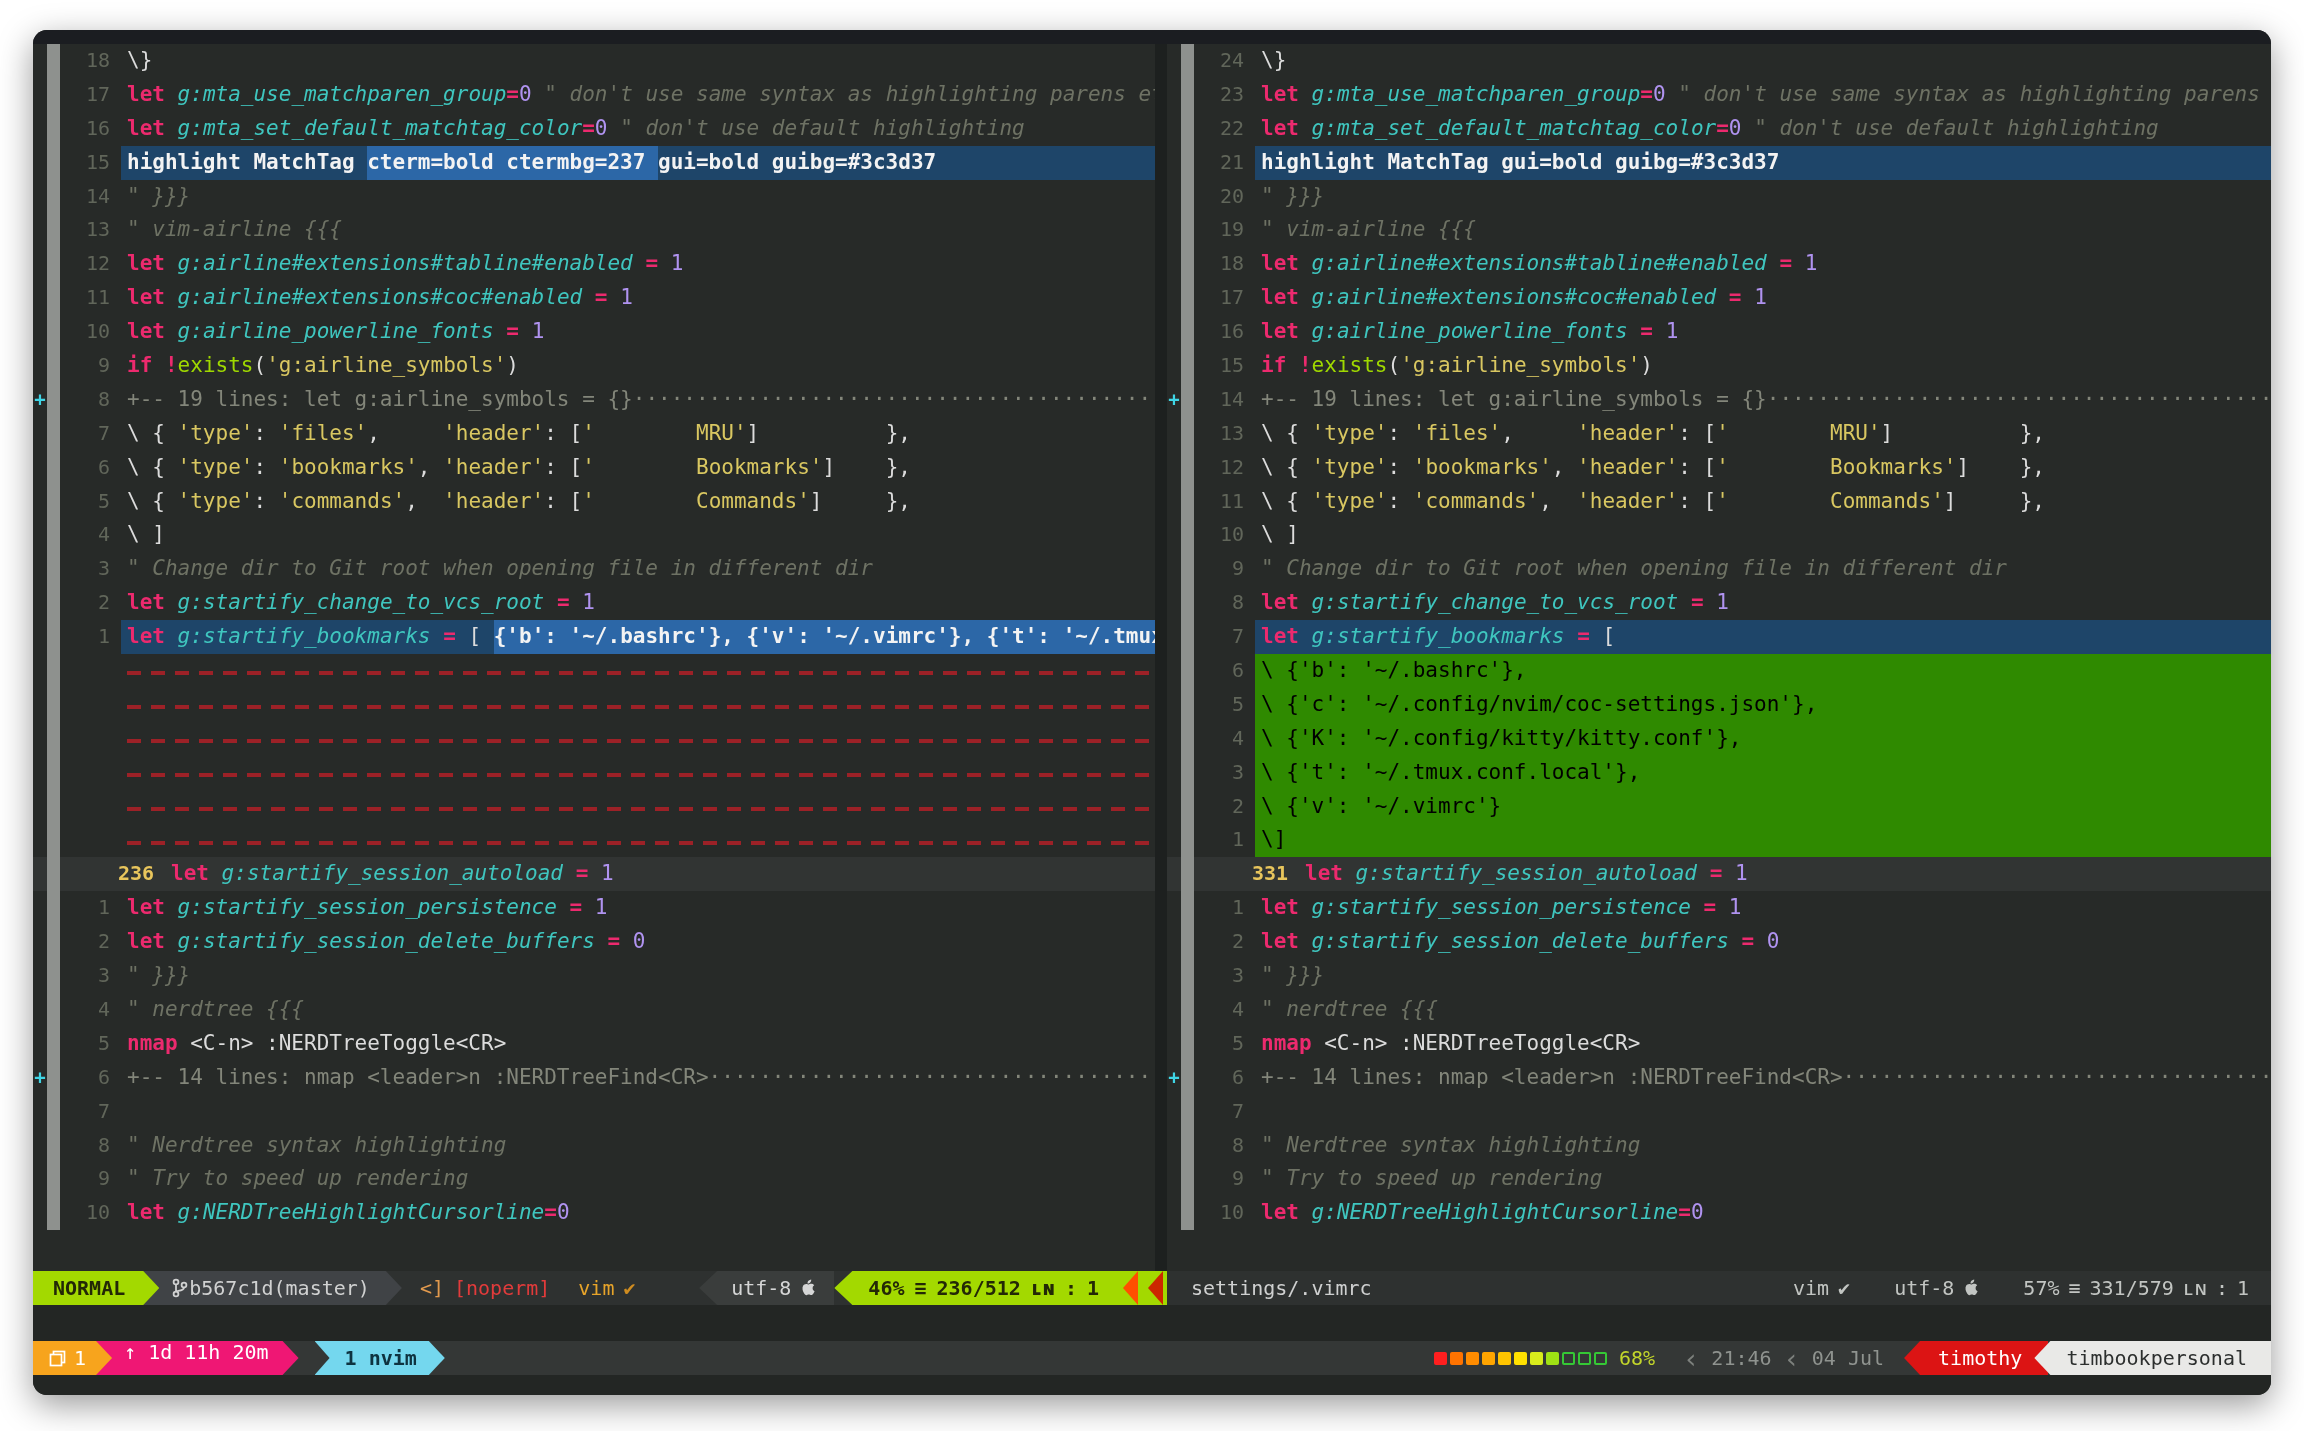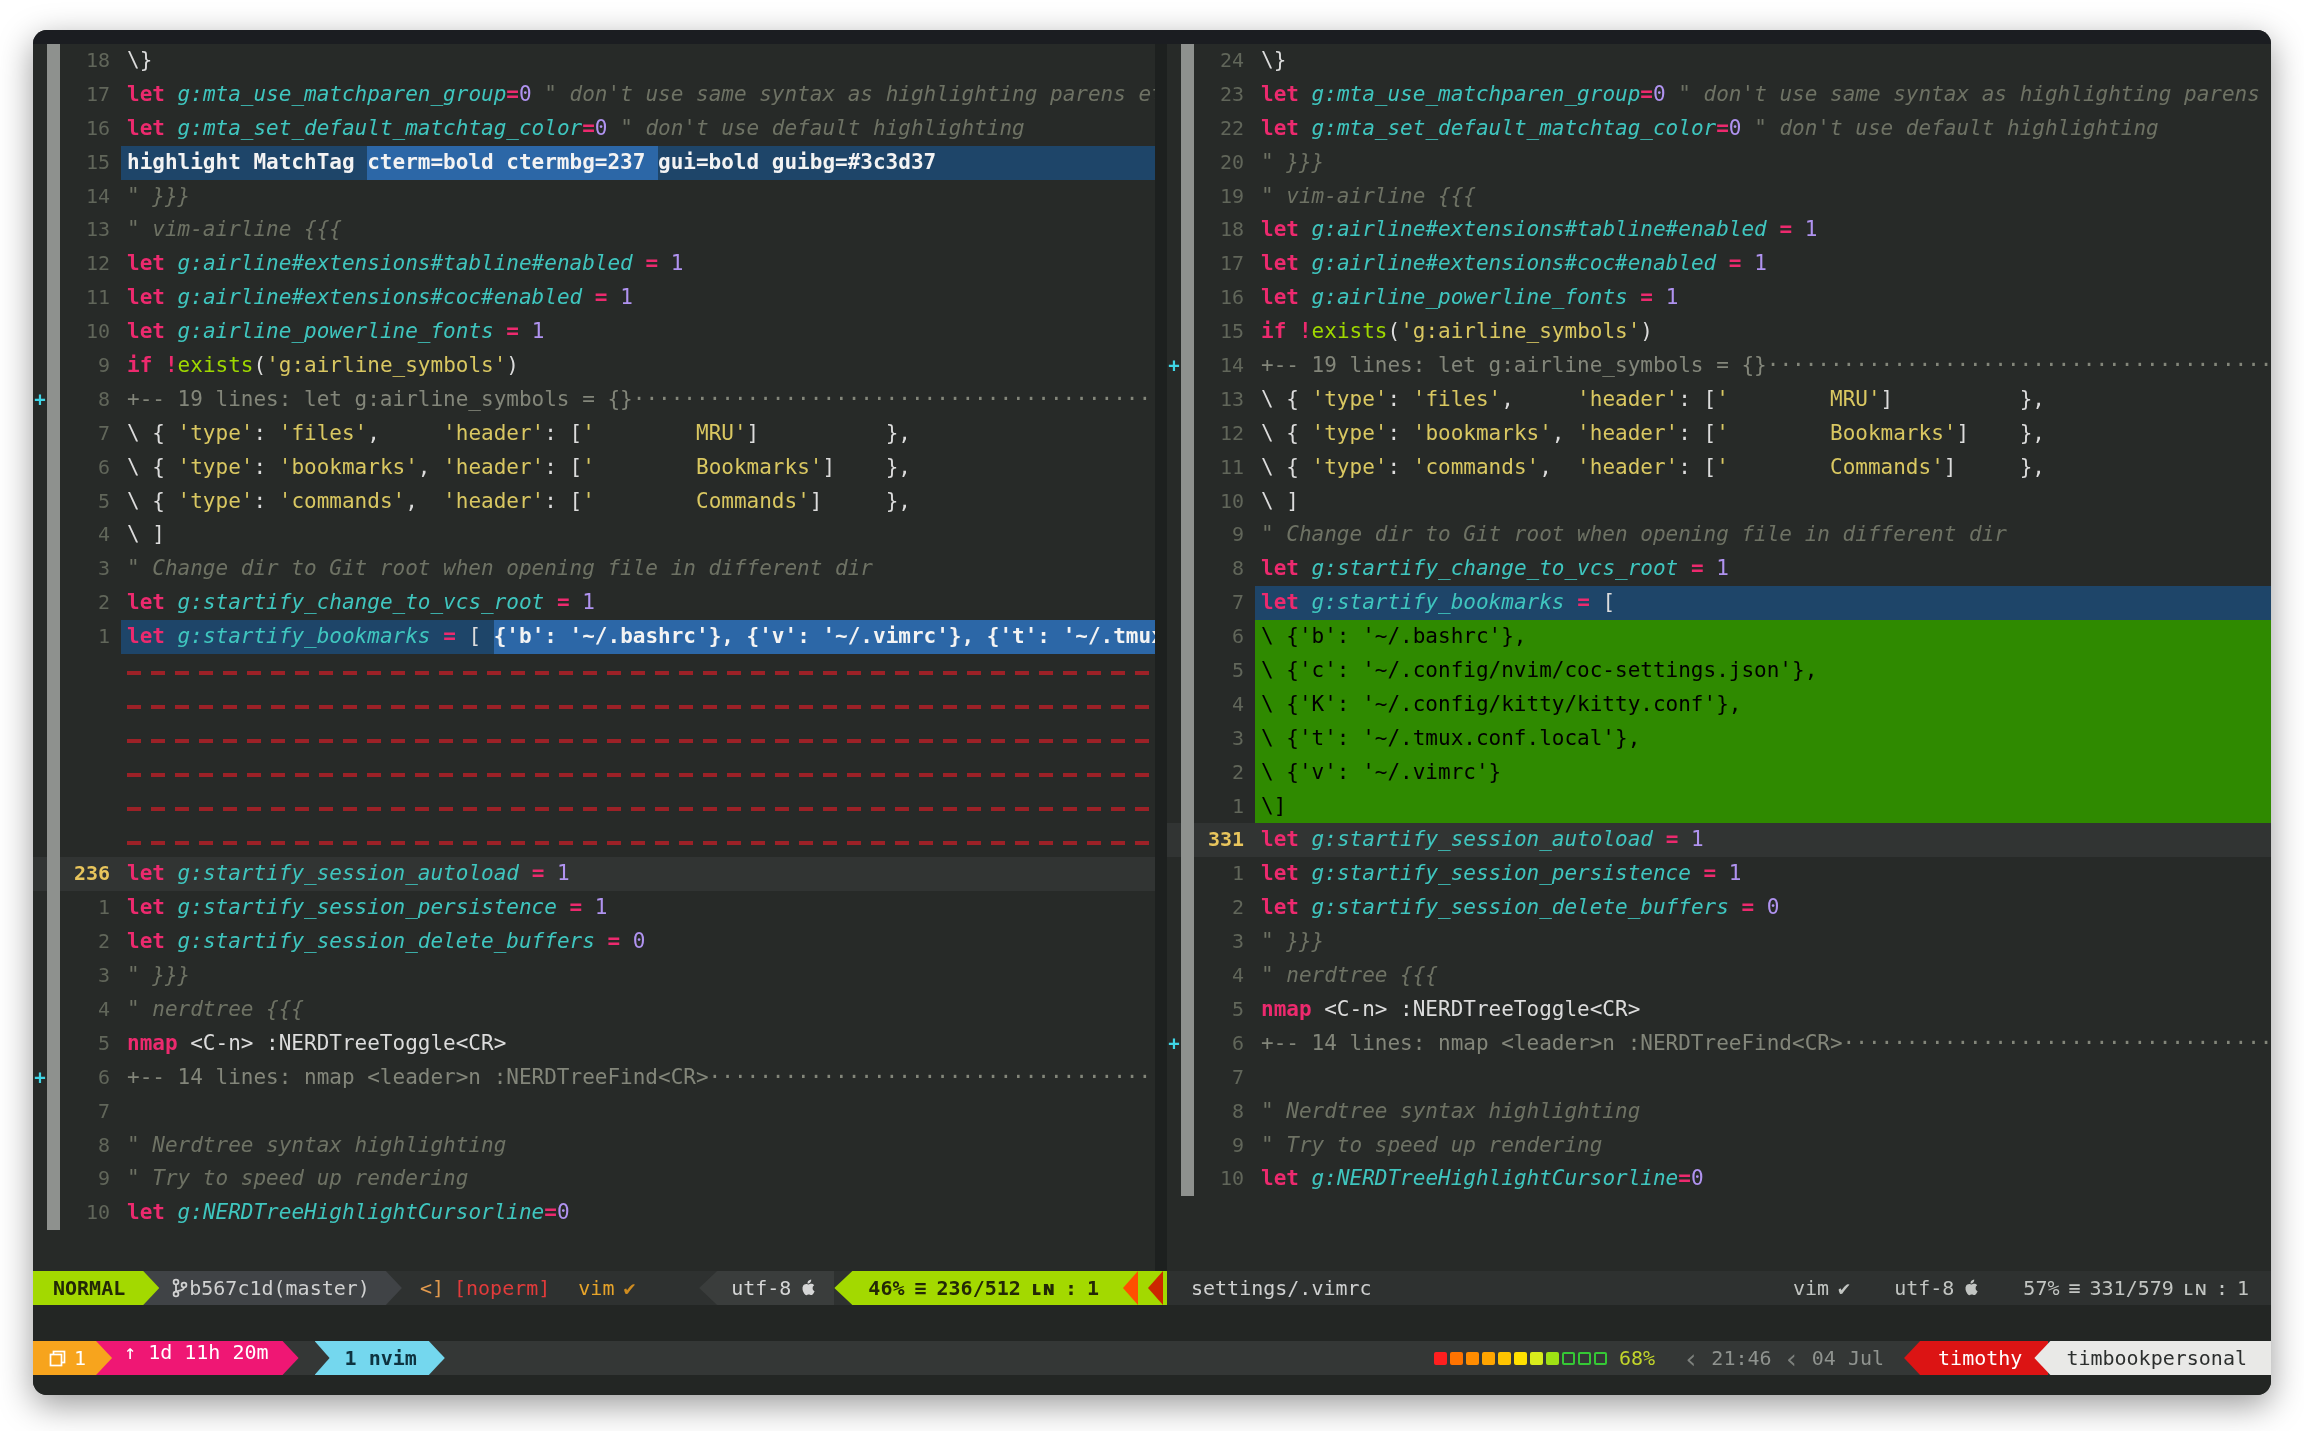--- a/index.html
+++ b/index.html
@@ -18,21 +18,21 @@
   .editor{flex:1;display:flex;min-height:0;}
   .pane{overflow:hidden;}
   .pane.left{width:1122px;flex:none;}
   .divider{width:12px;background:#1d201f;flex:none;}
   .pane.right{flex:1;}
   .row{display:flex;height:33.9px;line-height:33.9px;font-size:21px;}
   .row.cur{background:#313433;}
   .foldmark{width:14px;flex:none;color:#3fd5e5;font-weight:bold;text-align:center;font-size:19px;}
   .strip{width:13px;flex:none;background:#8e918e;}
   .lnum{width:50px;flex:none;text-align:right;padding-right:11px;color:#61665a;font-size:20px;}
-  .lnum.curn{color:#e8c55c;font-weight:bold;}
+  .lnum.curn{color:#e8c55c;font-weight:bold;margin-left:44px;}
   .code{flex:1;display:flex;overflow:hidden;padding-left:6px;min-width:0;}
   .code>span{white-space:pre;}
   .fg{color:#dcdcdc}
   .kw{color:#ec2a6e;font-weight:bold}
   .id{color:#3fc6bf;font-style:italic}
   .num{color:#b093f0}
   .str{color:#d9c761}
   .com{color:#6e7264;font-style:italic}
   .fn{color:#9fd800}
   .fold{color:#83867a}
@@ -492,20 +492,28 @@
             <span class="id">g:mta_set_default_matchtag_color</span>
             <span class="kw">=</span>
             <span class="num">0</span>
             <span class="fg"> </span>
             <span class="com">" don't use default highlighting</span>
           </span>
         </div>
         <div class="row">
           <span class="foldmark"></span>
           <span class="strip"></span>
+          <span class="lnum">21</span>
+          <span class="code bg-change">
+            <span class="chw">highlight MatchTag gui=bold guibg=#3c3d37</span>
+          </span>
+        </div>
+        <div class="row">
+          <span class="foldmark"></span>
+          <span class="strip"></span>
           <span class="lnum">20</span>
           <span class="code">
             <span class="com">" }}}</span>
           </span>
         </div>
         <div class="row">
           <span class="foldmark"></span>
           <span class="strip"></span>
           <span class="lnum">19</span>
           <span class="code">

